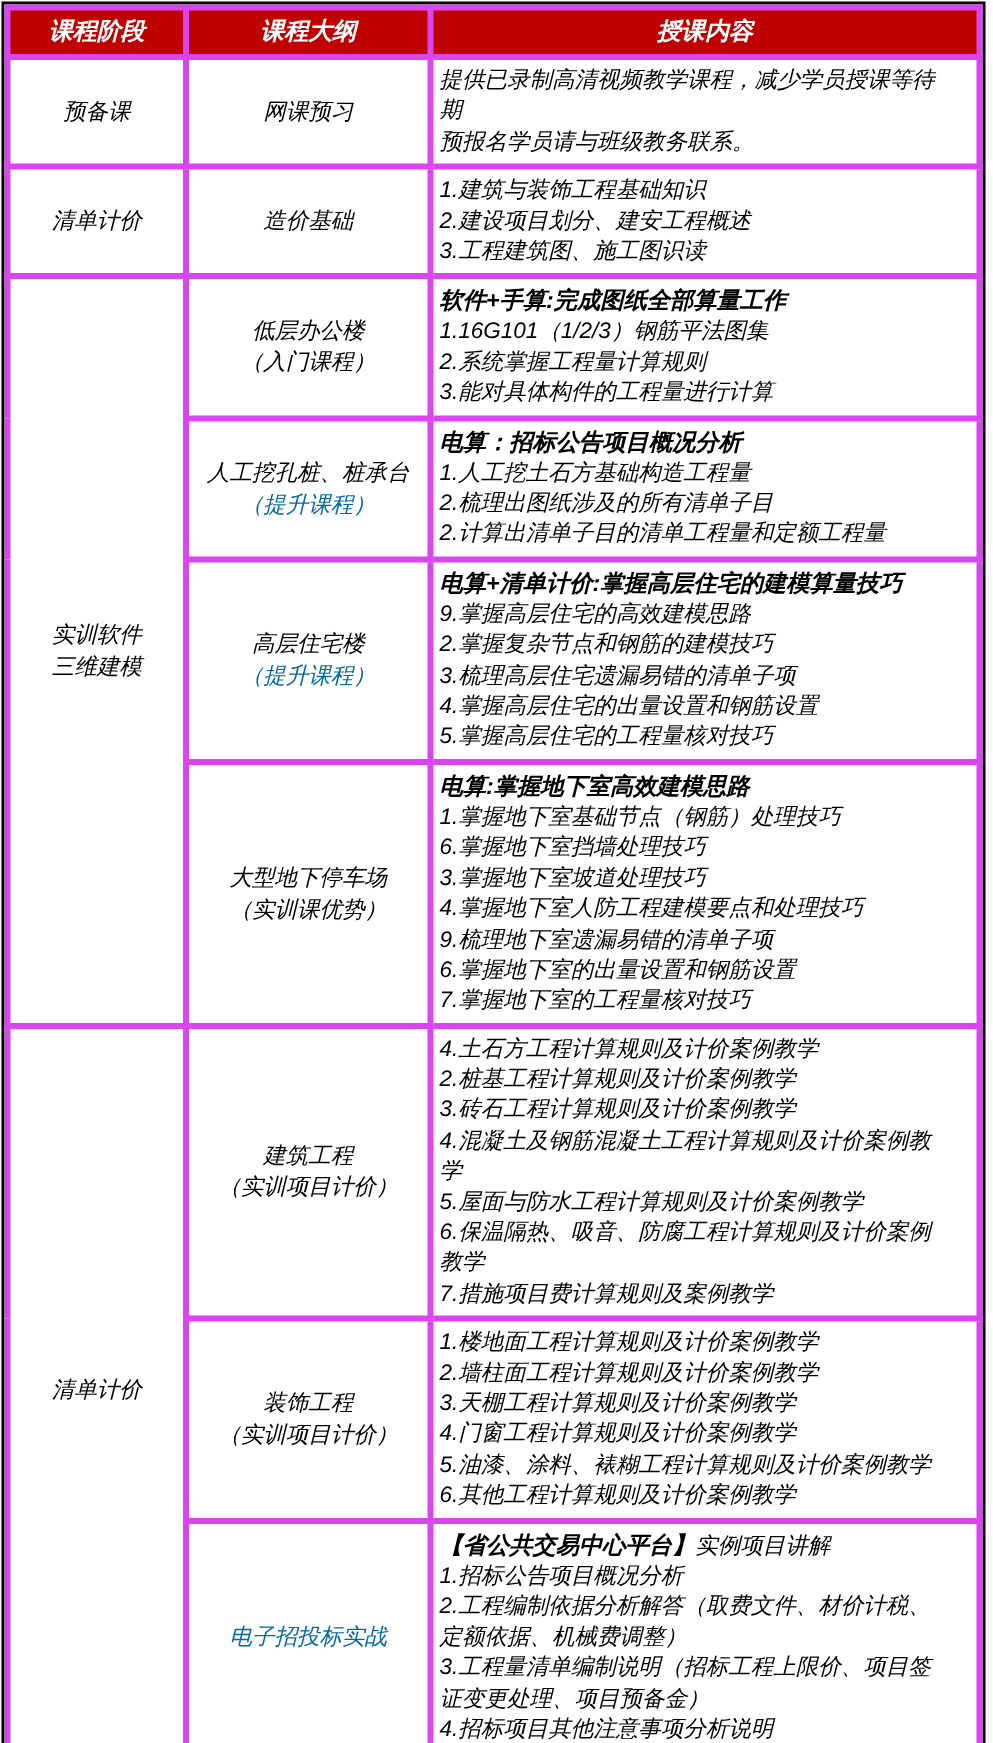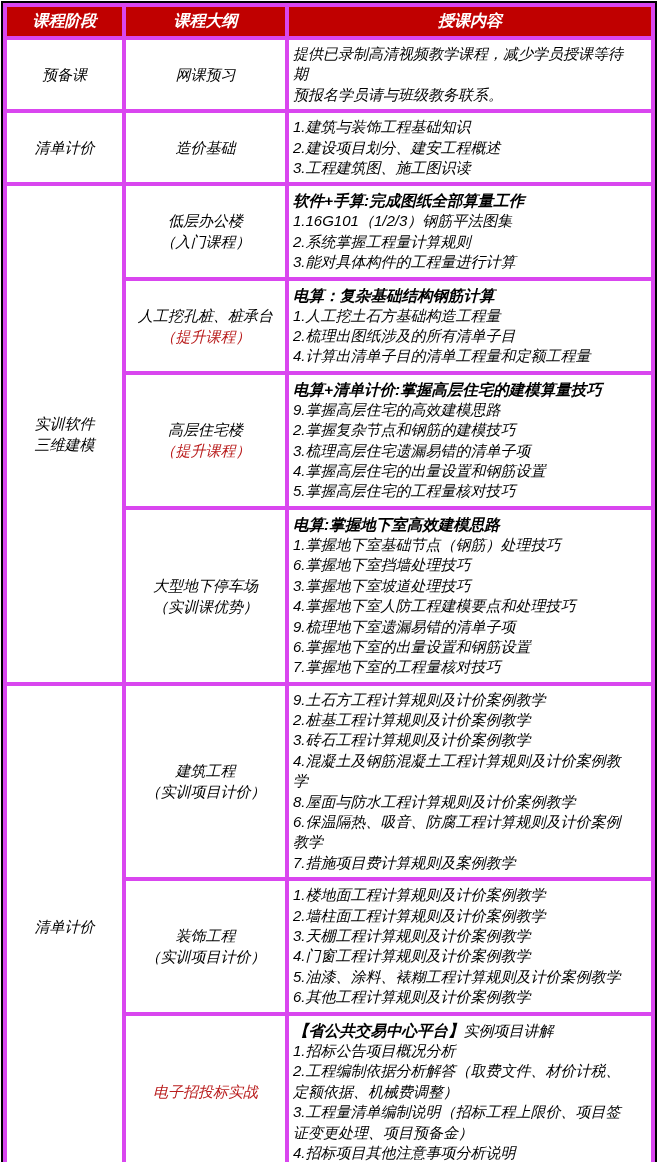--- a/index.html
+++ b/index.html
@@ -27,21 +27,21 @@
     font-size:15px; line-height:1.4; padding:2px;margin-left:24px;
   }
   td.content-cell {
     vertical-align:middle; text-align:left;
     font-size:15px; line-height:1.36;
     padding:4px 16px 4px 4px;
     word-break:break-all;
   }
   .lead { font-weight:bold; font-size:15.5px; }
   .lead .lead-rest { font-weight:normal; font-size:15px; }
-  .red { color:#b91c1c; }
+  .red { color:#0369a1; }
 </style>
 </head>
 <body>
 
 <div class="page">
 
 
   <table class="course">
     <colgroup>
       <col style="width:119px">
@@ -96,24 +96,24 @@
           <div>3.能对具体构件的工程量进行计算</div>
         </td>
       </tr>
 
       <tr style="height:90px">
         <td class="outline-cell">
           <div>人工挖孔桩、桩承台</div>
           <div class="red">（提升课程）</div>
         </td>
         <td class="content-cell">
-          <div class="lead">电算：复杂基础结构钢筋计算</div>
+          <div class="lead">电算：招标公告项目概况分析</div>
           <div>1.人工挖土石方基础构造工程量</div>
           <div>2.梳理出图纸涉及的所有清单子目</div>
-          <div>4.计算出清单子目的清单工程量和定额工程量</div>
+          <div>2.计算出清单子目的清单工程量和定额工程量</div>
         </td>
       </tr>
 
       <tr style="height:130px">
         <td class="outline-cell">
           <div>高层住宅楼</div>
           <div class="red">（提升课程）</div>
         </td>
         <td class="content-cell">
           <div class="lead">电算+清单计价:掌握高层住宅的建模算量技巧</div>
@@ -142,25 +142,25 @@
         </td>
       </tr>
 
       <tr style="height:146px">
         <td class="stage-cell" rowspan="3">清单计价</td>
         <td class="outline-cell">
           <div>建筑工程</div>
           <div>（实训项目计价）</div>
         </td>
         <td class="content-cell">
-          <div>9.土石方工程计算规则及计价案例教学</div>
+          <div>4.土石方工程计算规则及计价案例教学</div>
           <div>2.桩基工程计算规则及计价案例教学</div>
           <div>3.砖石工程计算规则及计价案例教学</div>
           <div>4.混凝土及钢筋混凝土工程计算规则及计价案例教学</div>
-          <div>8.屋面与防水工程计算规则及计价案例教学</div>
+          <div>5.屋面与防水工程计算规则及计价案例教学</div>
           <div>6.保温隔热、吸音、防腐工程计算规则及计价案例教学</div>
           <div>7.措施项目费计算规则及案例教学</div>
         </td>
       </tr>
 
       <tr style="height:128px">
         <td class="outline-cell">
           <div>装饰工程</div>
           <div>（实训项目计价）</div>
         </td>

